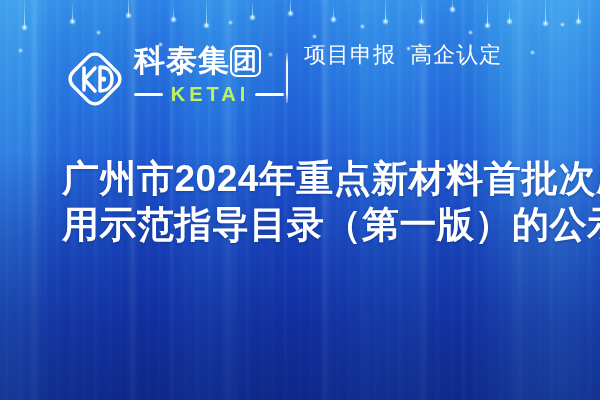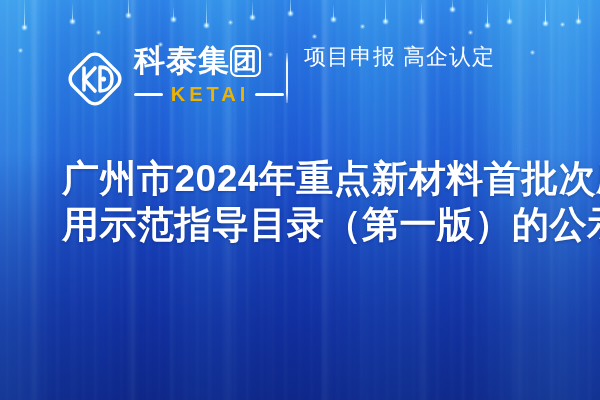--- a/index.html
+++ b/index.html
@@ -220,21 +220,21 @@
     flex: 1 1 auto;
     height: 3px;
     background: #ffffff;
     border-radius: 2px;
     min-width: 10px;
   }
   .logo-en {
     font-size: 20px;
     font-weight: 700;
     letter-spacing: 4px;
-    color: #eab308;
+    color: #bef264;
     white-space: nowrap;
     padding-left: 2px;
   }
 
   .divider {
     position: absolute;
     left: 286px; top: 13px;
     width: 2px; height: 50px;
     background: linear-gradient(180deg,
       rgba(255,255,255,0.25) 0%,
@@ -259,20 +259,21 @@
   }
   .tagline-sub {
     display: block;
     color: #ffffff;
     font-size: 22px;
     line-height: 30px;
     letter-spacing: 1px;
     white-space: nowrap;
     margin-top: 2px;
     font-weight: 400;
+    font-family: Liberation Mono, monospace;
   }
 
   
   .headline {
     position: absolute;
     left: 62px;
     top: 156px;
     width: 486px;
   }
   .headline-line {

